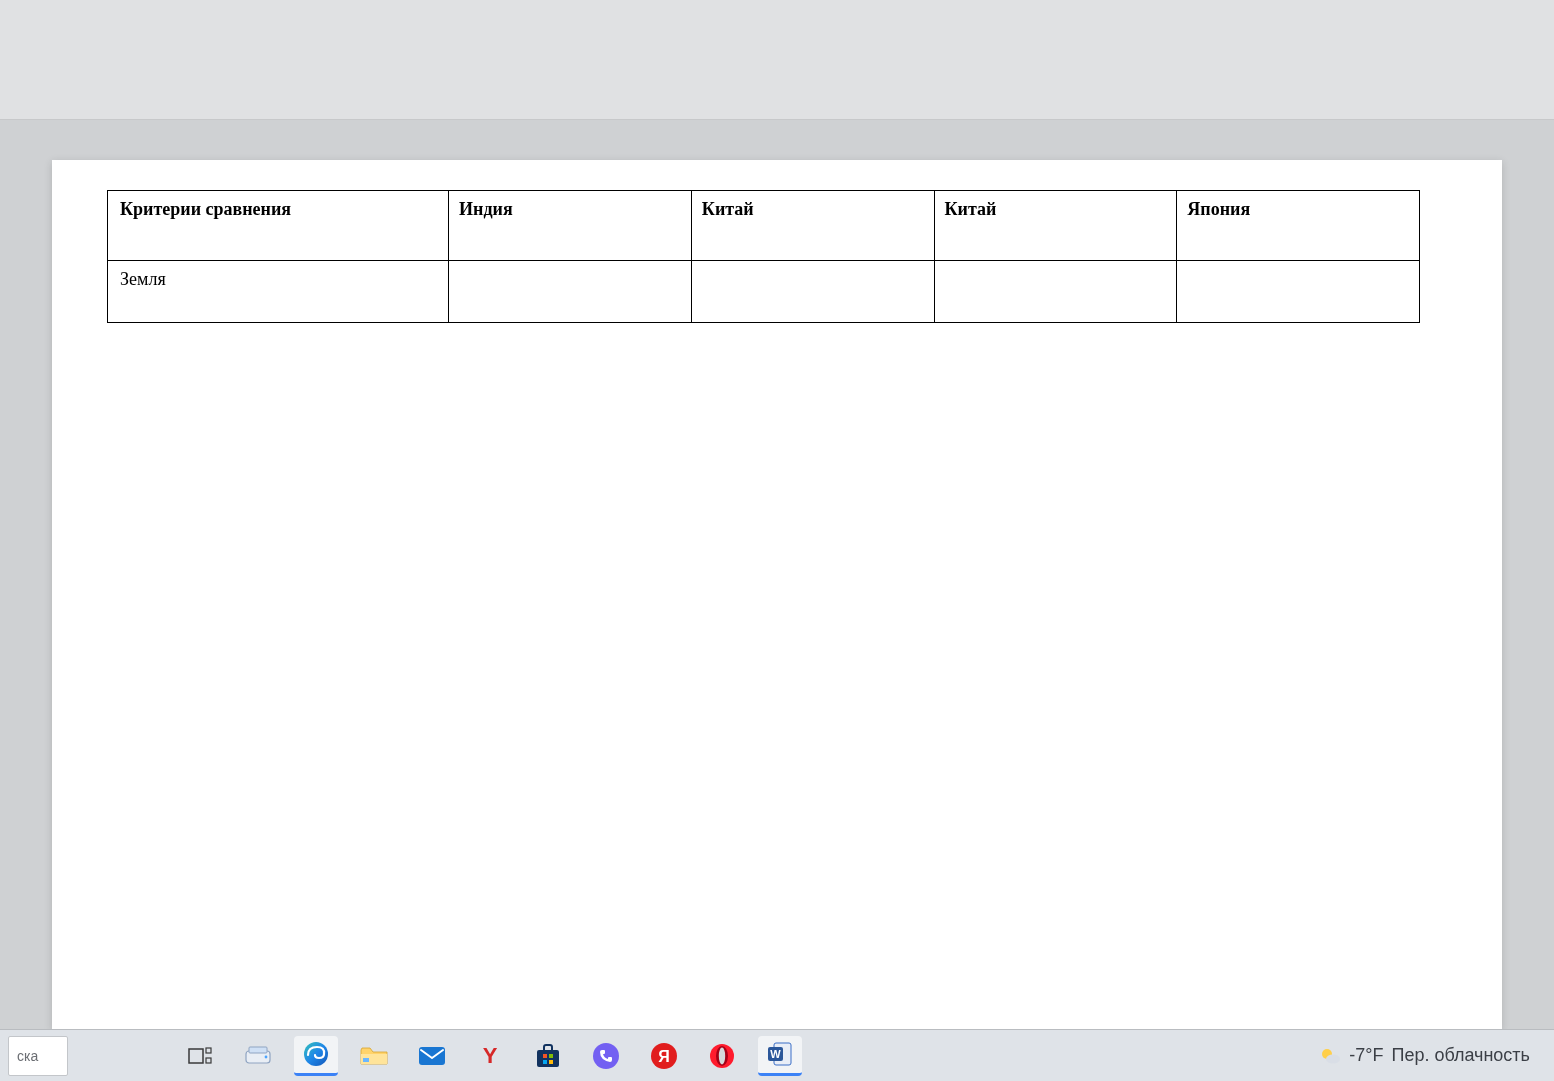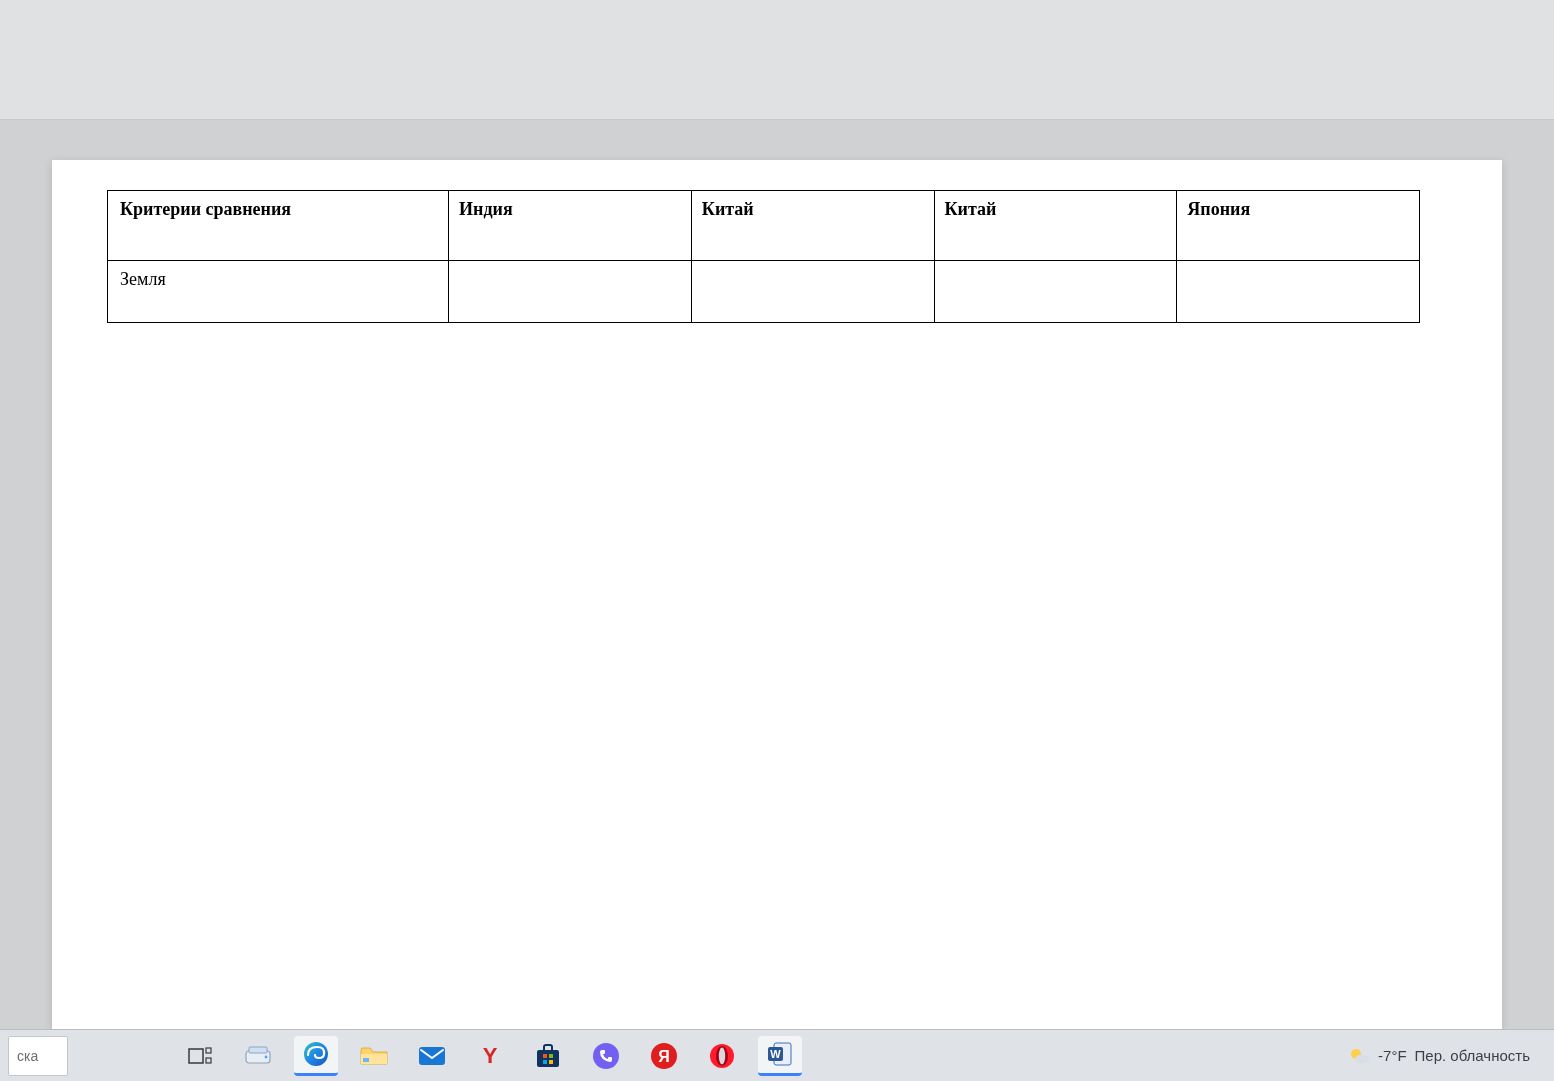--- a/index.html
+++ b/index.html
@@ -108,21 +108,21 @@
       display: flex;
       align-items: center;
       gap: 10px;
       padding-right: 16px;
     }
     .weather {
       display: flex;
       align-items: center;
       gap: 8px;
       color: #3b3f46;
-      font-size: 15px;
+      font-size: 18px;
     }
     .weather .sun {
       width: 22px; height: 22px;
       display: inline-flex; align-items:center; justify-content:center;
     }
     
     svg { display:block; }
   </style>
 </head>
 <body>

